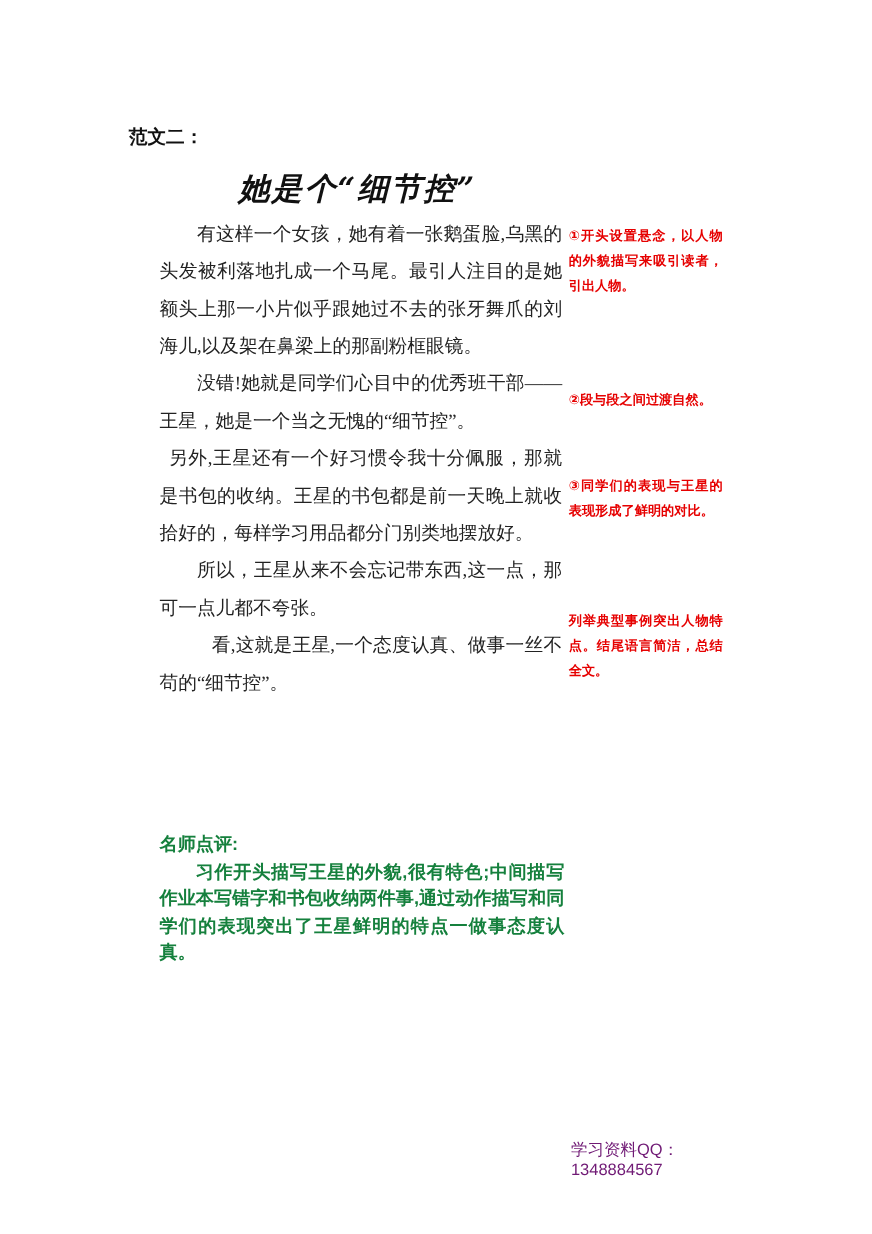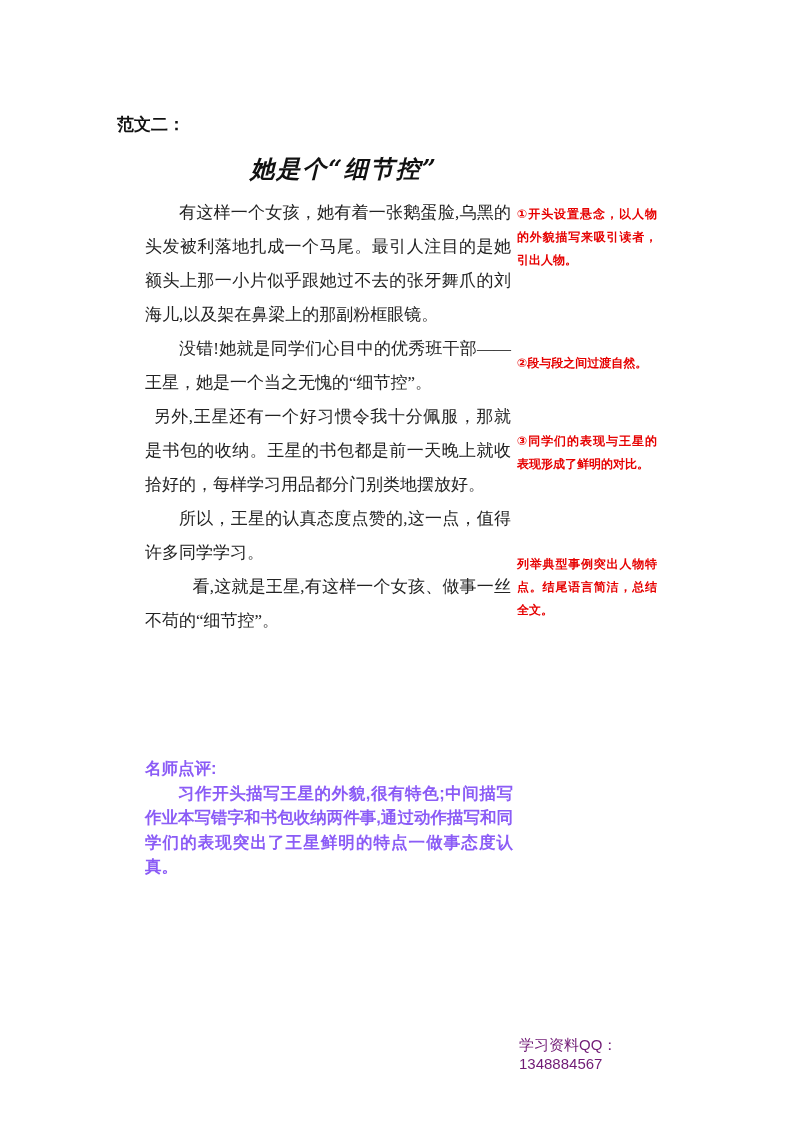--- a/index.html
+++ b/index.html
@@ -20,28 +20,28 @@
     position: absolute;
     left: 117px;
     top: 113px;
     font-family: "Liberation Sans", "DejaVu Sans", sans-serif;
     font-weight: bold;
     font-size: 17px;
     color: #111111;
   }
   .essay-title {
     position: absolute;
-    left: 161px;
+    left: 142px;
     top: 153px;
     width: 366px;
     text-align: center;
     font-family: "DejaVu Serif", "Liberation Serif", serif;
     font-weight: bold;
     font-style: italic;
-    font-size: 24px;
+    font-size: 28px;
     letter-spacing: 2px;
     color: #111111;
   }
   .essay-body {
     position: absolute;
     left: 145px;
     top: 196px;
     width: 366px;
     font-size: 17px;
     line-height: 34px;
@@ -74,21 +74,21 @@
 
   .review {
     position: absolute;
     left: 145px;
     top: 756px;
     width: 368px;
     font-family: "Liberation Sans", "DejaVu Sans", sans-serif;
     font-weight: bold;
     font-size: 16.5px;
     line-height: 24.5px;
-    color: #8b5cf6;
+    color: #15803d;
     text-align: justify;
   }
   .review-heading {
     margin: 0;
   }
   .review-body {
     margin: 0;
     text-indent: 2em;
   }
   .page-footer {
@@ -106,22 +106,22 @@
 <div class="page">
 
   <div class="section-label">范文二：</div>
 
   <div class="essay-title">她是个“细节控”</div>
 
   <div class="essay-body">
     <p class="p1">有这样一个女孩，她有着一张鹅蛋脸,乌黑的头发被利落地扎成一个马尾。最引人注目的是她额头上那一小片似乎跟她过不去的张牙舞爪的刘海儿,以及架在鼻梁上的那副粉框眼镜。</p>
     <p class="p2">没错!她就是同学们心目中的优秀班干部——王星，她是一个当之无愧的“细节控”。</p>
     <p class="p4">另外,王星还有一个好习惯令我十分佩服，那就是书包的收纳。王星的书包都是前一天晚上就收拾好的，每样学习用品都分门别类地摆放好。</p>
-    <p class="p5">所以，王星的认真态度点赞的,这一点，值得许多同学学习。</p>
-    <p class="p6">看,这就是王星,有这样一个女孩、做事一丝不苟的“细节控”。</p>
+    <p class="p5">所以，王星从来不会忘记带东西,这一点，那可一点儿都不夸张。</p>
+    <p class="p6">看,这就是王星,一个态度认真、做事一丝不苟的“细节控”。</p>
   </div>
 
   <div class="annotation ann-1">①开头设置悬念，以人物的外貌描写来吸引读者，引出人物。</div>
   <div class="annotation ann-2">②段与段之间过渡自然。</div>
   <div class="annotation ann-4">列举典型事例突出人物特点。结尾语言简洁，总结全文。</div>
   <div class="annotation ann-3">③同学们的表现与王星的表现形成了鲜明的对比。</div>
 
   <div class="review">
     <p class="review-heading">名师点评:</p>
     <p class="review-body">习作开头描写王星的外貌,很有特色;中间描写作业本写错字和书包收纳两件事,通过动作描写和同学们的表现突出了王星鲜明的特点一做事态度认真。</p>

